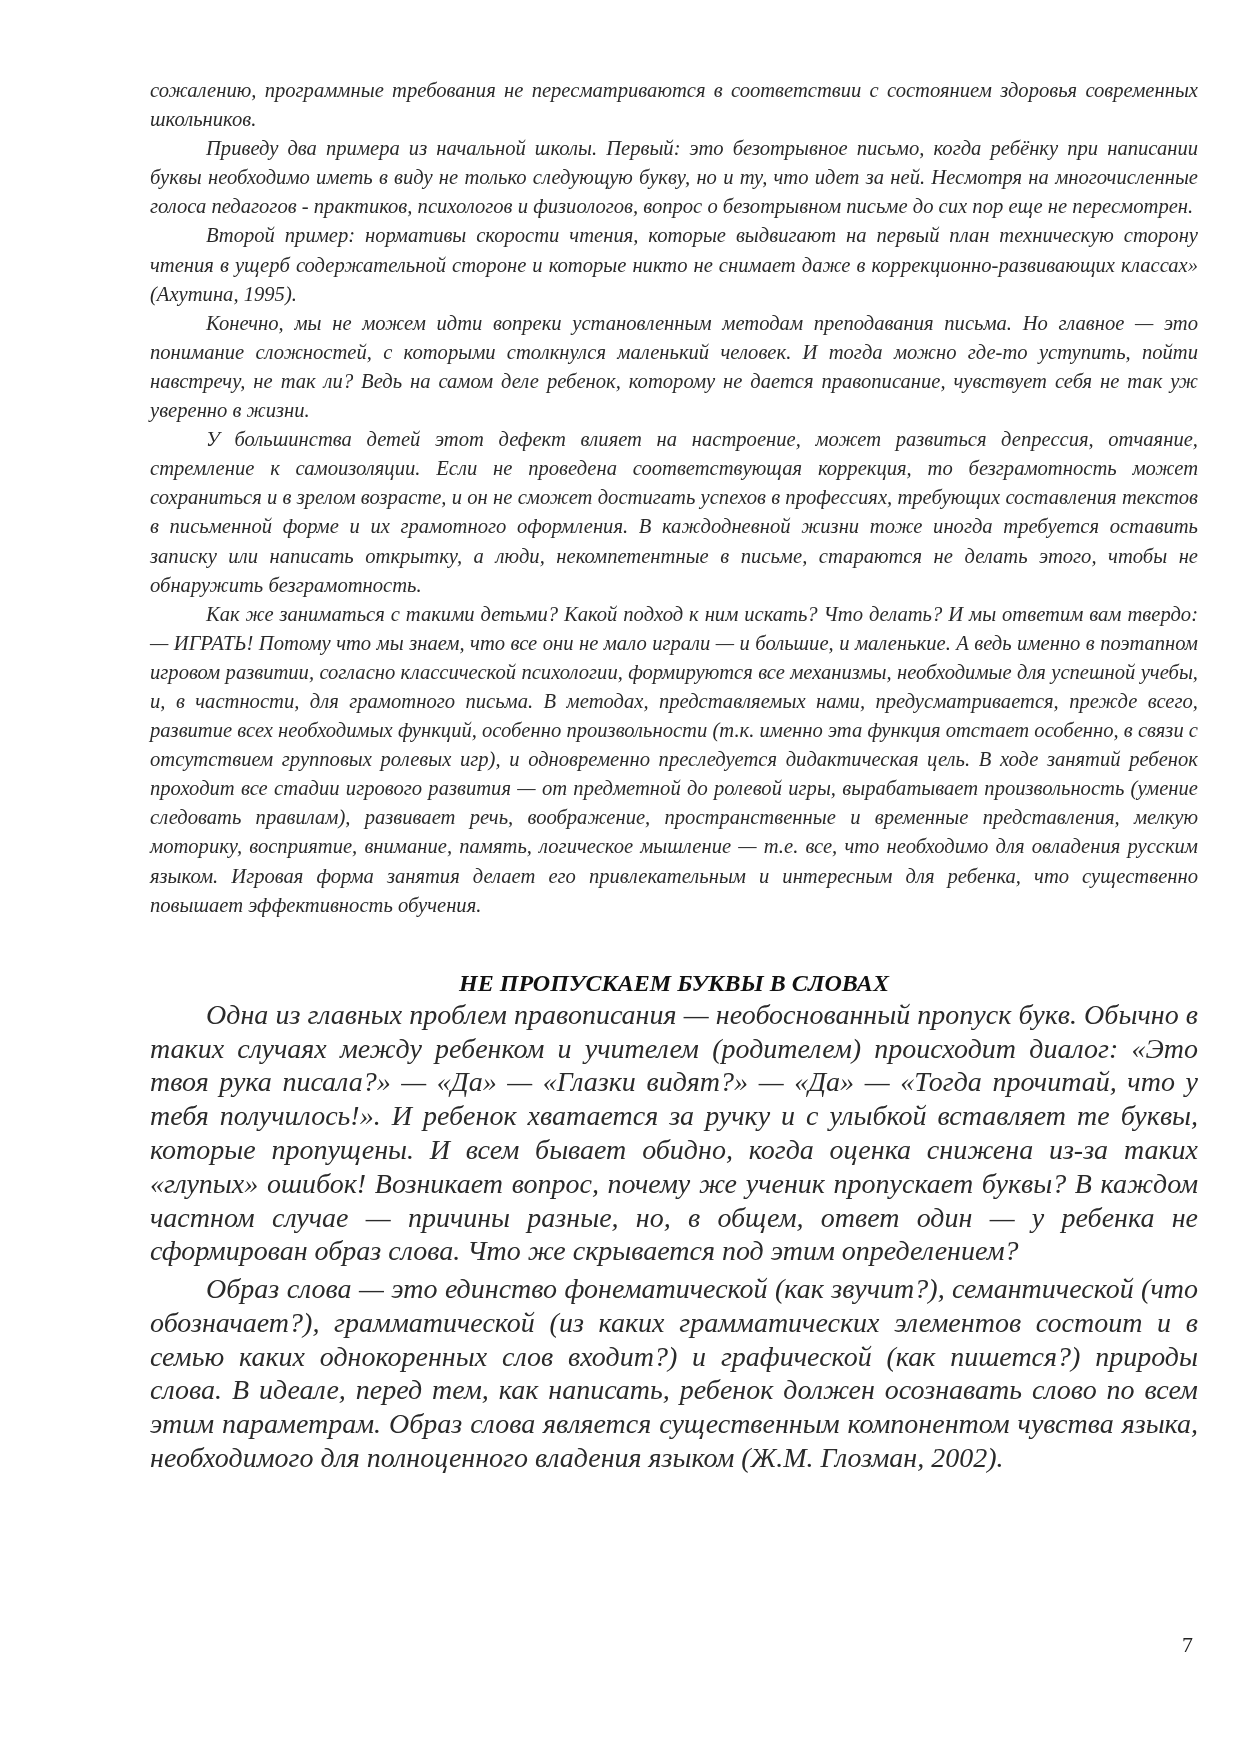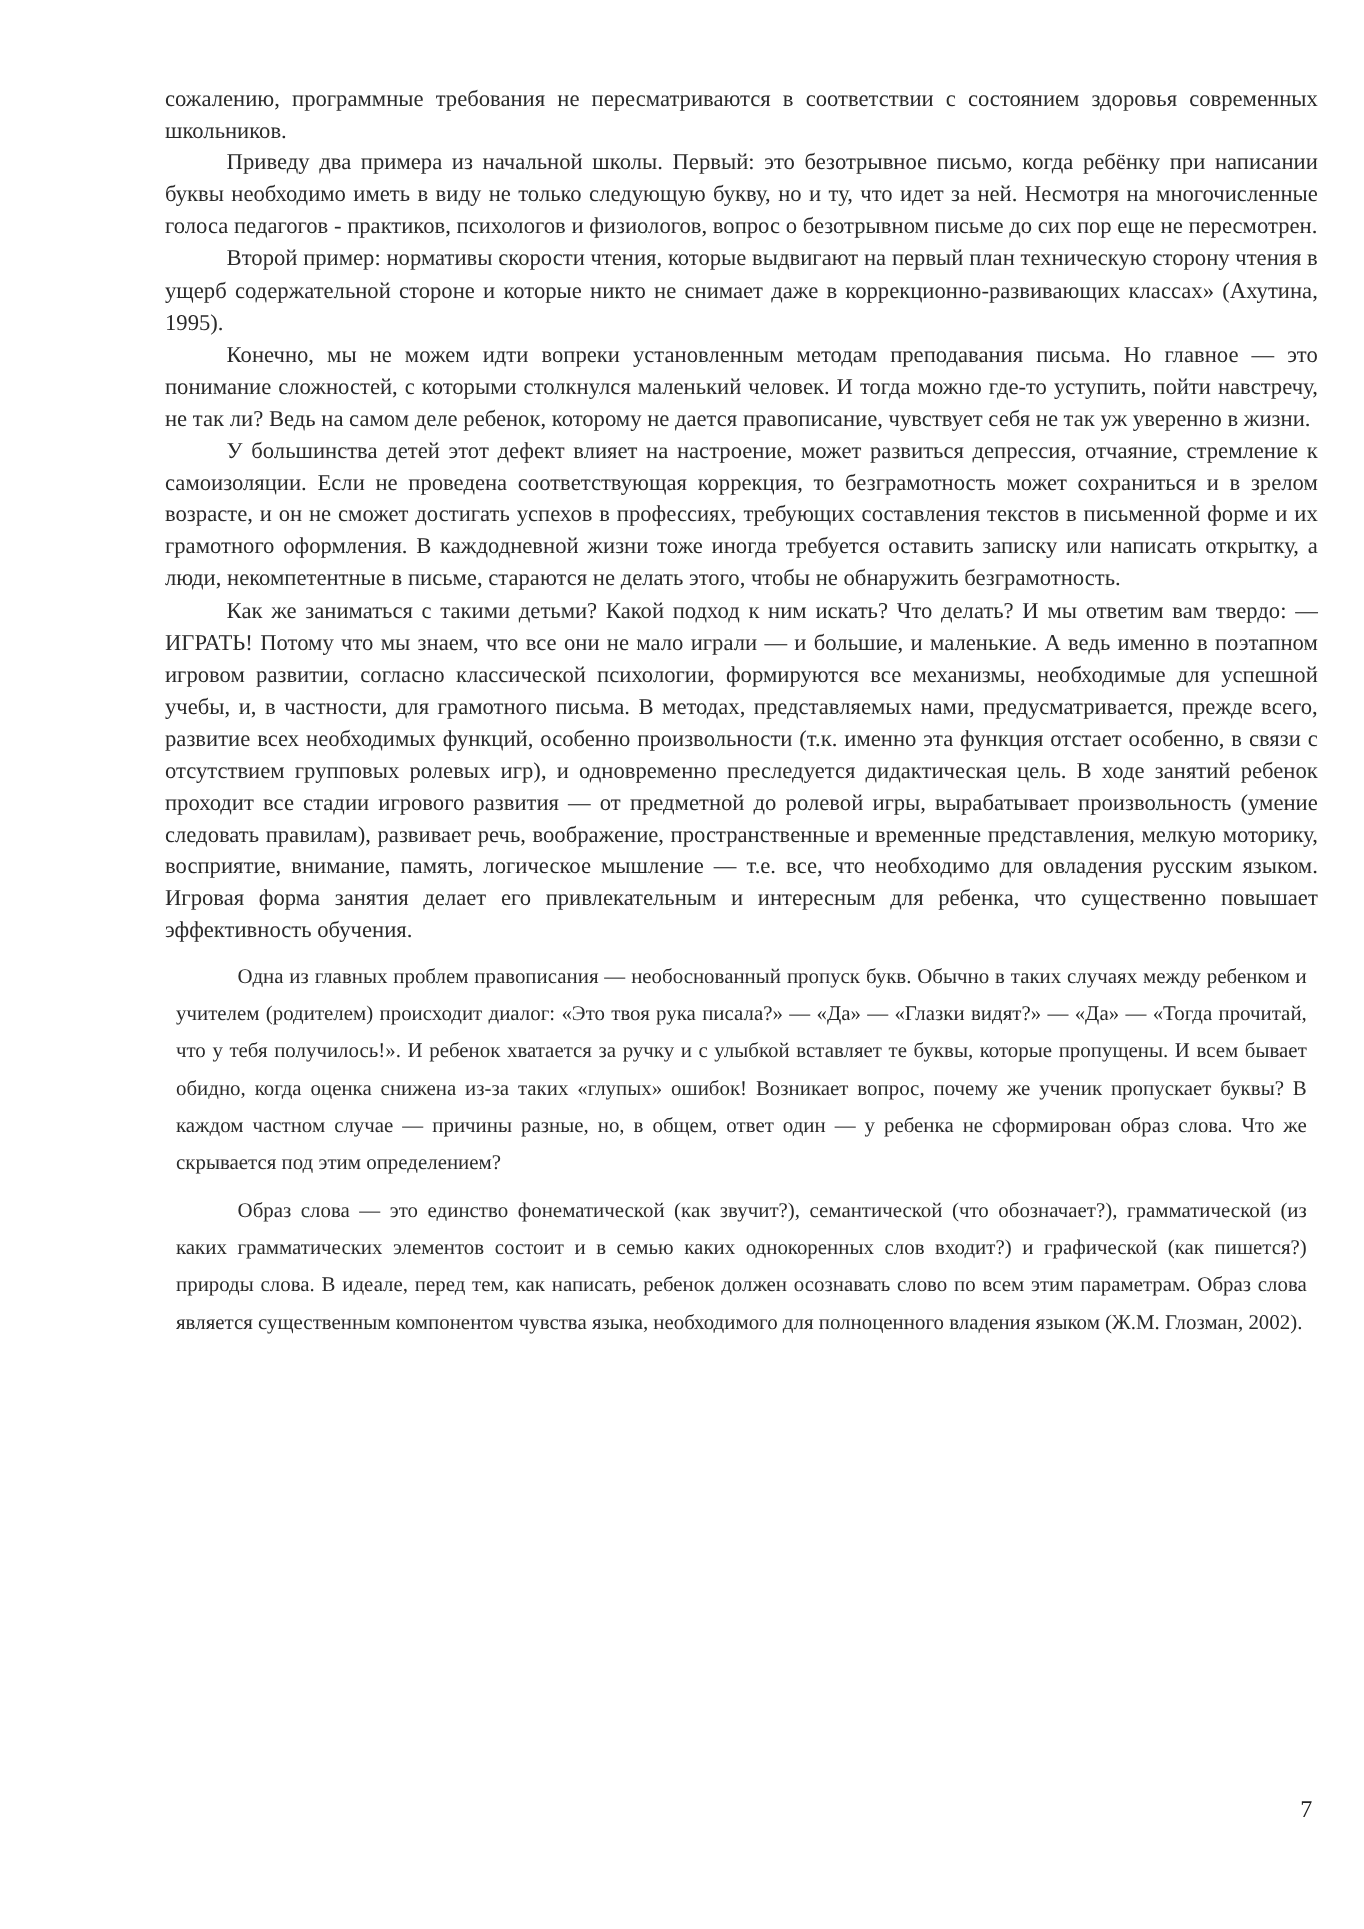--- a/index.html
+++ b/index.html
@@ -1,33 +1,34 @@
 <!DOCTYPE html>
 <html><head>
   <meta charset="utf-8">
   <style>
     html, body { margin: 0; padding: 0; background: #ffffff; }
     body { width: 1240px; height: 1754px; position: relative; overflow: hidden; }
     .page {
       position: absolute; left: 150px; top: 76px; width: 1048px;
       color: #2a2a2a;
       font-family: "Liberation Serif", "DejaVu Serif", serif;
+      font-style: italic;
     }
     .sec1 p {
       margin: 0; font-size: 20.6px; line-height: 29.1px;
       text-align: justify; text-indent: 56px;
     }
     .sec1 p.cont { text-indent: 0; }
     .heading {
       margin: 48px 0 0 0; text-align: center;
       font-weight: bold; font-size: 24px; line-height: 30px;
       color: #111;
     }
     .sec2 p {
-      margin: 10px; font-size: 19px; line-height: 33.8px;
+      margin: 0; font-size: 28px; line-height: 33.8px;
       text-align: justify; text-indent: 56px;
     }
     .sec2 p + p { margin-top: 4px; }
     .page-number {
       position: absolute; left: 1182px; top: 1632px;
       font-family: "Liberation Serif", "DejaVu Serif", serif;
       font-size: 22px; color: #222;
     }
   </style>
 </head>
@@ -36,20 +37,21 @@
 <div class="page">
   <div class="sec1">
     <p class="cont">сожалению, программные требования не пересматриваются в соответствии с состоянием здоровья современных школьников.</p>
     <p>Приведу два примера из начальной школы. Первый: это безотрывное письмо, когда ребёнку при написании буквы необходимо иметь в виду не только следующую букву, но и ту, что идет за ней. Несмотря на многочисленные голоса педагогов - практиков, психологов и физиологов, вопрос о безотрывном письме до сих пор еще не пересмотрен.</p>
     <p>Второй пример: нормативы скорости чтения, которые выдвигают на первый план техническую сторону чтения в ущерб содержательной стороне и которые никто не снимает даже в коррекционно-развивающих классах» (Ахутина, 1995).</p>
     <p>Конечно, мы не можем идти вопреки установленным методам преподавания письма. Но главное — это понимание сложностей, с которыми столкнулся маленький человек. И тогда можно где-то уступить, пойти навстречу, не так ли? Ведь на самом деле ребенок, которому не дается правописание, чувствует себя не так уж уверенно в жизни.</p>
     <p>У большинства детей этот дефект влияет на настроение, может развиться депрессия, отчаяние, стремление к самоизоляции. Если не проведена соответствующая коррекция, то безграмотность может сохраниться и в зрелом возрасте, и он не сможет достигать успехов в профессиях, требующих составления текстов в письменной форме и их грамотного оформления. В каждодневной жизни тоже иногда требуется оставить записку или написать открытку, а люди, некомпетентные в письме, стараются не делать этого, чтобы не обнаружить безграмотность.</p>
     <p>Как же заниматься с такими детьми? Какой подход к ним искать? Что делать? И мы ответим вам твердо: — ИГРАТЬ! Потому что мы знаем, что все они не мало играли — и большие, и маленькие. А ведь именно в поэтапном игровом развитии, согласно классической психологии, формируются все механизмы, необходимые для успешной учебы, и, в частности, для грамотного письма. В методах, представляемых нами, предусматривается, прежде всего, развитие всех необходимых функций, особенно произвольности (т.к. именно эта функция отстает особенно, в связи с отсутствием групповых ролевых игр), и одновременно преследуется дидактическая цель. В ходе занятий ребенок проходит все стадии игрового развития — от предметной до ролевой игры, вырабатывает произвольность (умение следовать правилам), развивает речь, воображение, пространственные и временные представления, мелкую моторику, восприятие, внимание, память, логическое мышление — т.е. все, что необходимо для овладения русским языком. Игровая форма занятия делает его привлекательным и интересным для ребенка, что существенно повышает эффективность обучения.</p>
   </div>
 
+  <h2 class="heading">НЕ ПРОПУСКАЕМ БУКВЫ В СЛОВАХ</h2>
 
   <div class="sec2">
     <p>Одна из главных проблем правописания — необоснованный пропуск букв. Обычно в таких случаях между ребенком и учителем (родителем) происходит диалог: «Это твоя рука писала?» — «Да» — «Глазки видят?» — «Да» — «Тогда прочитай, что у тебя получилось!». И ребенок хватается за ручку и с улыбкой вставляет те буквы, которые пропущены. И всем бывает обидно, когда оценка снижена из-за таких «глупых» ошибок! Возникает вопрос, почему же ученик пропускает буквы? В каждом частном случае — причины разные, но, в общем, ответ один — у ребенка не сформирован образ слова. Что же скрывается под этим определением?</p>
     <p>Образ слова — это единство фонематической (как звучит?), семантической (что обозначает?), грамматической (из каких грамматических элементов состоит и в семью каких однокоренных слов входит?) и графической (как пишется?) природы слова. В идеале, перед тем, как написать, ребенок должен осознавать слово по всем этим параметрам. Образ слова является существенным компонентом чувства языка, необходимого для полноценного владения языком (Ж.М. Глозман, 2002).</p>
   </div>
 </div>
 
 <div class="page-number">7</div>
 
 </body></html>

